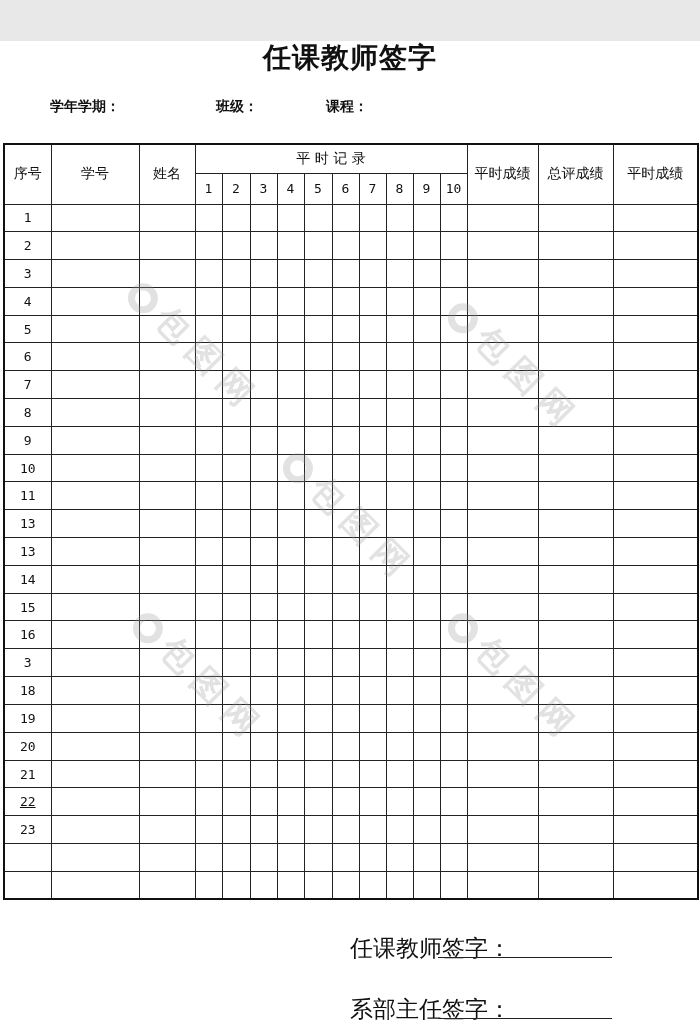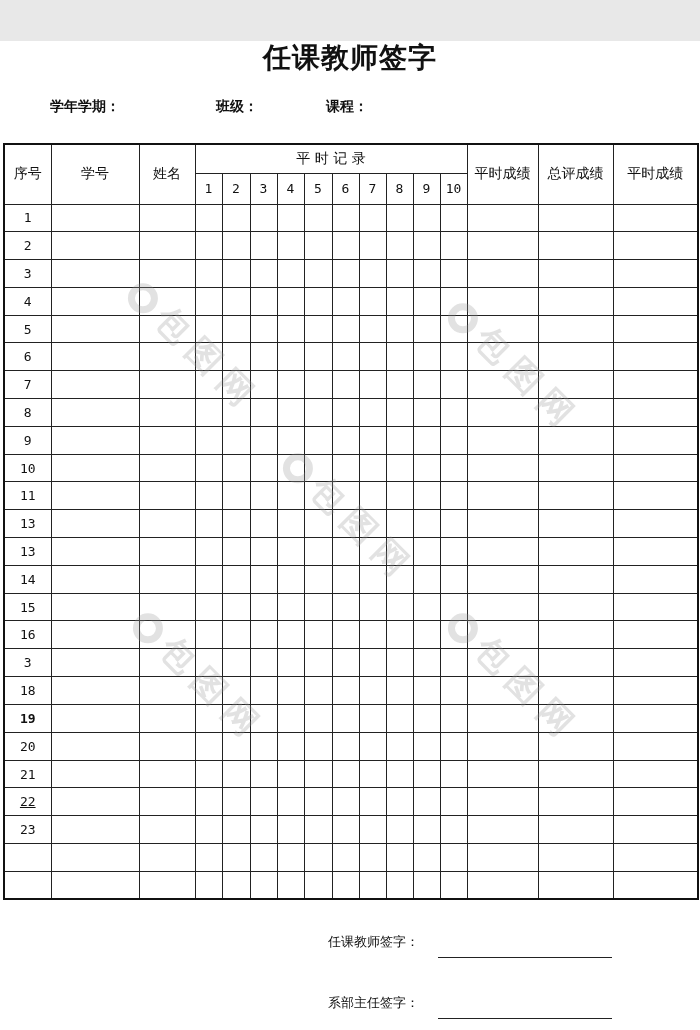--- a/index.html
+++ b/index.html
@@ -9,21 +9,21 @@
   .title { position:absolute; left:0; top:40px; width:700px; text-align:center; font-size:28px;
            line-height:36px; font-family:"DejaVu Serif", serif; font-weight:bold; letter-spacing:1px; }
   .meta { position:absolute; top:98px; font-size:14px; font-weight:bold; }
   table.grid { position:absolute; left:3px; top:143px; border-collapse:collapse; table-layout:fixed;
                border:2px solid #111; }
   table.grid td { border:1px solid #222; padding:0; text-align:center; vertical-align:middle;
                   font-size:14px; box-sizing:border-box; }
   table.grid td.h { font-size:14px;margin-top:48px; }
   table.grid td.sub { font-size:13px; font-family:"DejaVu Sans Mono", monospace; }
   table.grid td.num { font-size:13px; font-family:"DejaVu Sans Mono", monospace; }
-  .sig { position:absolute; left:328px; font-size:13px;text-align:right; }
+  .sig { position:absolute; left:350px; font-size:23px;text-align:right; }
   .sig-line { position:absolute; left:438px; width:174px; border-bottom:1.5px solid #222; }
   .wm { position:absolute; color:rgba(150,150,150,0.28); font-size:34px; font-weight:bold;
         transform:rotate(45deg); transform-origin:left top; letter-spacing:10px; pointer-events:none;
         white-space:nowrap; }
   .wm .dot { display:inline-block; width:30px; height:30px; border:7px solid rgba(150,150,150,0.28);
              border-radius:50%; box-sizing:border-box; margin-right:8px; vertical-align:middle; }
 </style>
 </head>
 <body>
 
@@ -395,21 +395,21 @@
         <td></td>
         <td></td>
         <td></td>
         <td></td>
         <td></td>
         <td></td>
         <td></td>
         <td></td>
         <td></td>
       </tr>
-      <tr style="height: 27.8px; font-weight: bold;">
+      <tr style="height: 27.8px;">
         <td class="num">19</td>
         <td></td>
         <td></td>
         <td></td>
         <td></td>
         <td></td>
         <td></td>
         <td></td>
         <td></td>
         <td></td>

